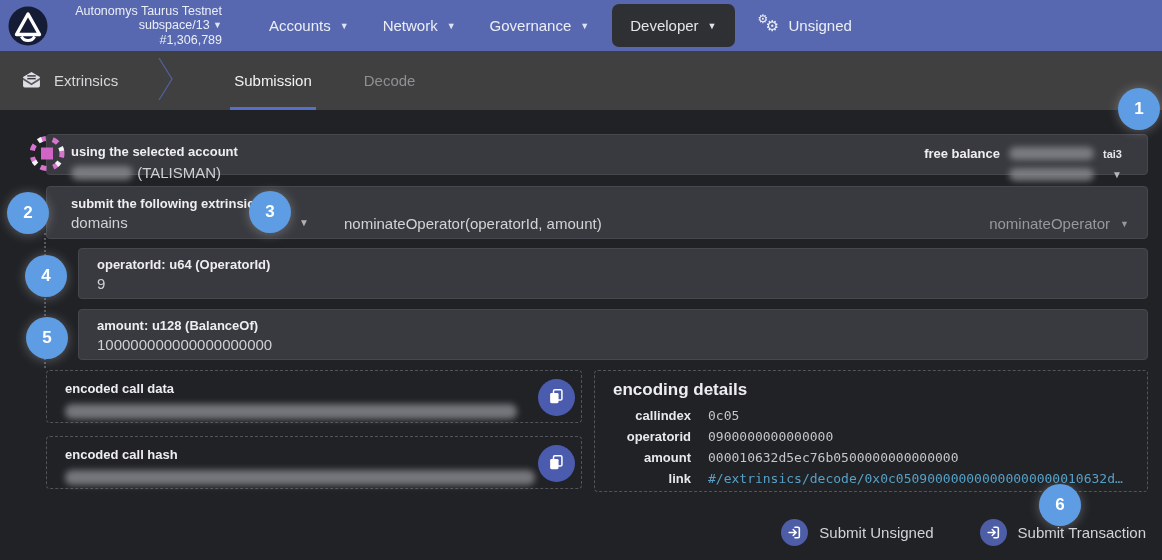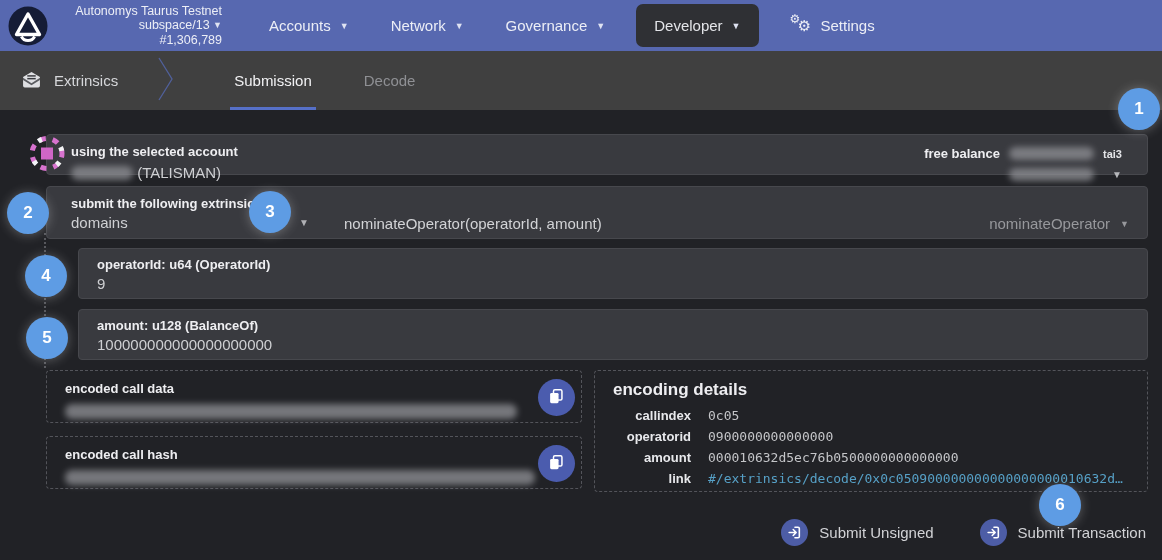--- a/index.html
+++ b/index.html
@@ -14,21 +14,21 @@
     height:51px; background:#5768b0; display:flex; align-items:center;
     padding-left:8px; color:#eceef6;
   }
   .logo { width:40px; height:40px; flex:0 0 auto; }
   .chain-info {
     margin-left:16px; width:158px; display:flex; flex-direction:column;
     align-items:flex-end; font-size:12.5px; line-height:14.5px; cursor:pointer;
   }
   .chain-info .row { white-space:nowrap; }
   .caret { font-size:9px; vertical-align:1px; color:#dfe3f2; }
-  .nav-menu { display:flex; align-items:center; margin-left:30px; height:100%;gap:8px; }
+  .nav-menu { display:flex; align-items:center; margin-left:30px; height:100%; }
   .nav-item {
     display:flex; align-items:center; gap:9px; padding:0 17px; height:100%;
     cursor:pointer; white-space:nowrap;
   }
   .nav-item.active {
     background:#2f3034; border-radius:7px; height:43px; margin:0 6px;
     padding:0 18px; color:#e4e5e9;
   }
   .gears { position:relative; width:22px; height:20px; display:inline-block; }
   .gear-a { position:absolute; left:0; top:-4px; font-size:12px; }
@@ -150,21 +150,21 @@
       </div>
       <div class="nav-item active">
         <span>Developer</span>
         <span class="caret">▼</span>
       </div>
       <div class="nav-item">
         <span class="gears">
             <span class="gear-a">⚙</span>
             <span class="gear-b">⚙</span>
           </span>
-        <span>Settings</span>
+        <span>Unsigned</span>
       </div>
     </nav>
   </header>
 
   <div class="tabbar">
     <div class="tab-section">
       <span>
         <svg width="19" height="17" viewBox="0 0 18 16">
           <path d="M1 5.6 L9 0.8 L17 5.6 V14 a1.6 1.6 0 0 1 -1.6 1.6 H2.6 A1.6 1.6 0 0 1 1 14 Z" fill="#dfe0e3"></path>
           <line x1="5" y1="4.6" x2="13" y2="4.6" stroke="#3a3b40" stroke-width="1.4"></line>

